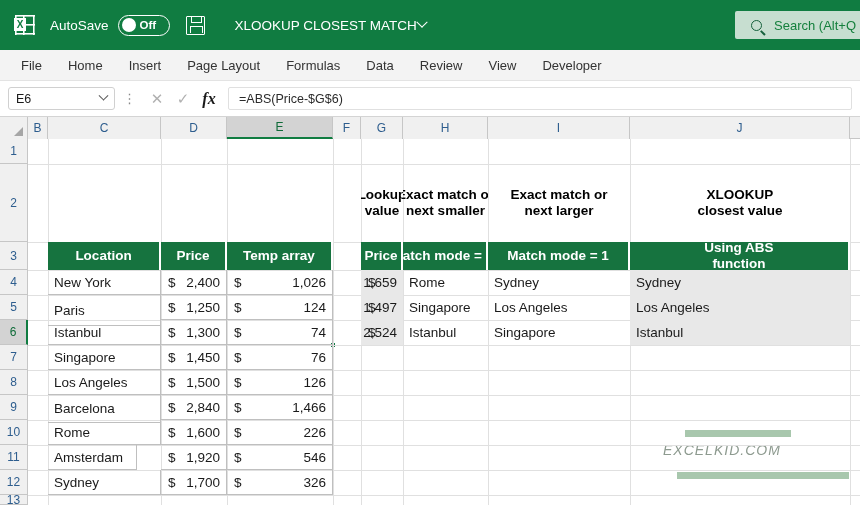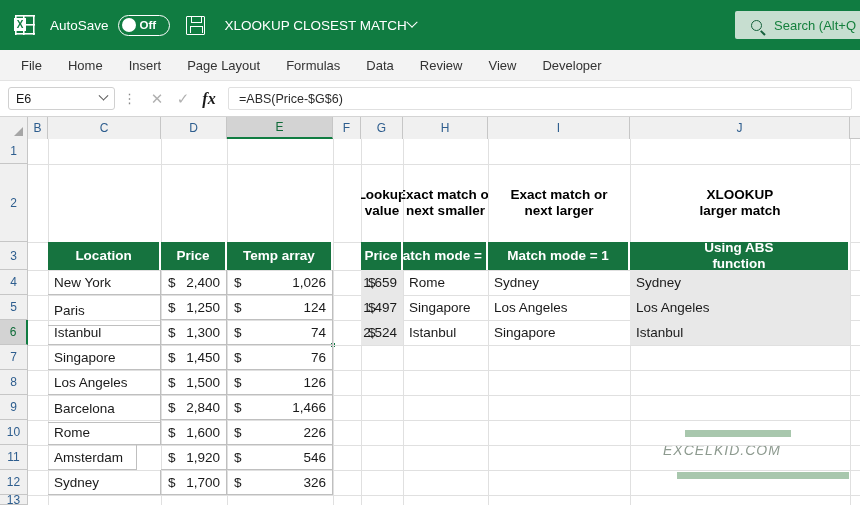--- a/index.html
+++ b/index.html
@@ -55,21 +55,21 @@
   }
   #save-icon::before {
     content: ""; position: absolute; left: 4px; top: -1px;
     width: 9px; height: 6px; border: 1.6px solid #ffffff; border-top: none;
   }
   #save-icon::after {
     content: ""; position: absolute; left: 3px; bottom: 1px;
     width: 11px; height: 6px; border: 1.6px solid #ffffff; border-bottom: none;
   }
   #doc-title {
-    color: #ffffff; font-size: 13.5px; margin-left: 20px;
+    color: #ffffff; font-size: 13.5px; margin-left: 30px;
     display: flex; align-items: center; gap: 1px;
   }
   .chev { display: inline-block; width: 8px; height: 8px;
     border-right: 1.6px solid #fff; border-bottom: 1.6px solid #fff;
     transform: rotate(45deg) translate(-2px,-2px); }
   #search-box {
     position: absolute; left: 735px; top: 11px; width: 200px; height: 28px;
     background: #c7ded0; display: flex; align-items: center; border-radius: 2px;
   }
   #search-box .mag {
@@ -389,21 +389,21 @@
       <div class="cell hdr-black" style="left: 375px; width: 85px; top: 25px; height: 78px;">
         <span>Exact match or</span>
         <span>next smaller</span>
       </div>
       <div class="cell hdr-black" style="left: 460px; width: 142px; top: 25px; height: 78px;">
         <span>Exact match or</span>
         <span>next larger</span>
       </div>
       <div class="cell hdr-black" style="left: 602px; width: 220px; top: 25px; height: 78px;">
         <span>XLOOKUP</span>
-        <span>larger match</span>
+        <span>closest value</span>
       </div>
       <div class="cell hdr-green" style="left: 333px; width: 42px; top: 103px; height: 28px;">
         <span>Price</span>
       </div>
       <div class="cell hdr-green" style="left: 375px; width: 85px; top: 103px; height: 28px;">
         <span>Match mode = -1</span>
       </div>
       <div class="cell hdr-green" style="left: 460px; width: 142px; top: 103px; height: 28px;">
         <span>Match mode = 1</span>
       </div>

